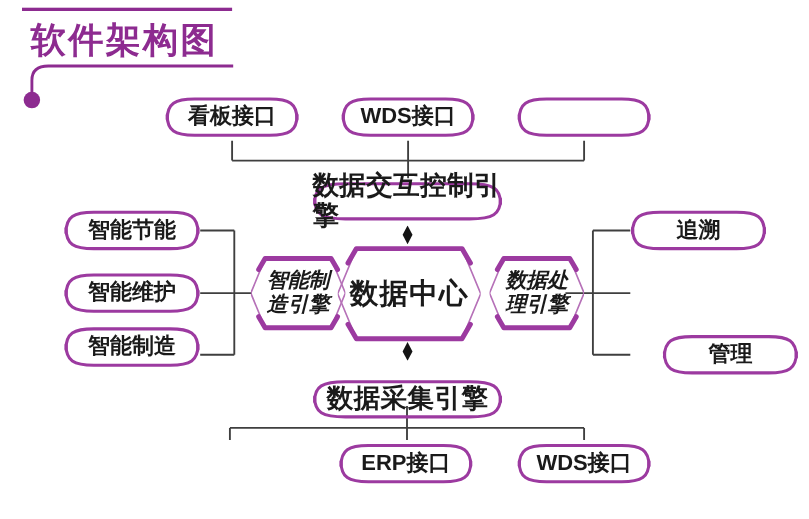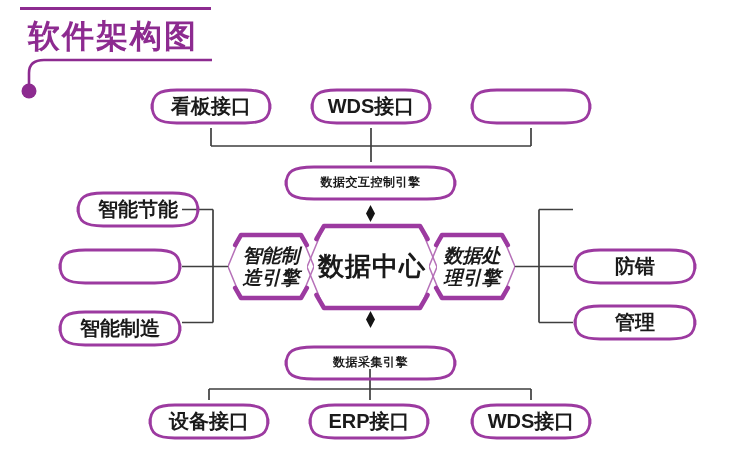--- a/index.html
+++ b/index.html
@@ -43,21 +43,21 @@
     display:flex;align-items:center;justify-content:center;
     text-align:left;
   }
   .node svg{position:absolute;left:0;top:0;width:100%;height:100%;}
   .lbl{
     position:relative;z-index:2;
     font-weight:700;color:var(--text);
     white-space:pre-line;line-height:1.15;
   }
   .fs-pill .lbl{font-size:20px;}
-  .fs-engine .lbl{font-size:12px;letter-spacing:0.5px;}
+  .fs-engine .lbl{font-size:24px;letter-spacing:0.5px;}
   .fs-center .lbl{font-size:26px;letter-spacing:1px;}
   .fs-hex .lbl{font-size:19px;font-style:italic;}
   .arrow-updown{position:absolute;width:13px;height:17px;}
   .arrow-updown polygon{fill:var(--arrow);}
 </style>
 </head>
 <body>
 
 <div class="stage">
 
@@ -121,81 +121,75 @@
 造引擎</span>
   </div>
   <div class="node fs-center" style="left:307px;top:222px;width:130px;height:90px">
       <svg viewBox="0 0 130 90">
         <path d="M0,45 L17,4 L113,4 L130,45 L113,86 L17,86 Z" fill="none" stroke="#b671b8" stroke-width="1.5" stroke-linecap="round" stroke-linejoin="round"></path>
         <path d="M9.350000000000001,17.12 L17,4 L113,4 L120.65,17.12" fill="none" stroke="#9c3aa0" stroke-width="4.5" stroke-linecap="round" stroke-linejoin="round"></path>
         <path d="M9.350000000000001,72.88 L17,86 L113,86 L120.65,72.88" fill="none" stroke="#9c3aa0" stroke-width="4.5" stroke-linecap="round" stroke-linejoin="round"></path>
       </svg>
     <span class="lbl">数据中心</span>
   </div>
-  <div class="node fs-hex" style="left:429px;top:231px;width:86px;height:71px">
+  <div class="node fs-hex" style="left:445px;top:231px;width:86px;height:71px">
       <svg viewBox="0 0 86 71">
         <path d="M0,35.5 L13,4 L73,4 L86,35.5 L73,67 L13,67 Z" fill="none" stroke="#b671b8" stroke-width="1.5" stroke-linecap="round" stroke-linejoin="round"></path>
         <path d="M7.15,14.08 L13,4 L73,4 L78.85,14.08" fill="none" stroke="#9c3aa0" stroke-width="4.5" stroke-linecap="round" stroke-linejoin="round"></path>
         <path d="M7.15,56.92 L13,67 L73,67 L78.85,56.92" fill="none" stroke="#9c3aa0" stroke-width="4.5" stroke-linecap="round" stroke-linejoin="round"></path>
       </svg>
     <span class="lbl">数据处
 理引擎</span>
   </div>
 
   <div class="node fs-engine" style="left:284px;top:342px;width:173px;height:42px">
       <svg viewBox="0 0 173 42">
         <path d="M2,23 C2,9 9,5 30,5 L143,5 C164,5 171,9 171,23" fill="none" stroke="#9c3aa0" stroke-width="2.8" stroke-linecap="round" stroke-linejoin="round"></path>
         <path d="M2,19 C2,33 9,37 30,37 L143,37 C164,37 171,33 171,19" fill="none" stroke="#9c3aa0" stroke-width="2.8" stroke-linecap="round" stroke-linejoin="round"></path>
       </svg>
     <span class="lbl">数据采集引擎</span>
   </div>
 
-  <div class="node fs-pill" style="left:76px;top:188px;width:124px;height:43px">
+  <div class="node fs-pill" style="left:58px;top:188px;width:124px;height:43px">
       <svg viewBox="0 0 124 43">
         <path d="M2,23.5 C2,9 9,5 27.28,5 L96.72,5 C115,5 122,9 122,23.5" fill="none" stroke="#9c3aa0" stroke-width="2.8" stroke-linecap="round" stroke-linejoin="round"></path>
         <path d="M2,19.5 C2,34 9,38 27.28,38 L96.72,38 C115,38 122,34 122,19.5" fill="none" stroke="#9c3aa0" stroke-width="2.8" stroke-linecap="round" stroke-linejoin="round"></path>
       </svg>
     <span class="lbl">智能节能</span>
   </div>
   <div class="node fs-pill" style="left:58px;top:245px;width:124px;height:43px">
       <svg viewBox="0 0 124 43">
         <path d="M2,23.5 C2,9 9,5 27.28,5 L96.72,5 C115,5 122,9 122,23.5" fill="none" stroke="#9c3aa0" stroke-width="2.8" stroke-linecap="round" stroke-linejoin="round"></path>
         <path d="M2,19.5 C2,34 9,38 27.28,38 L96.72,38 C115,38 122,34 122,19.5" fill="none" stroke="#9c3aa0" stroke-width="2.8" stroke-linecap="round" stroke-linejoin="round"></path>
       </svg>
-  </div>
-  <div class="node fs-pill" style="left:58px;top:307px;width:124px;height:43px">
+    <span class="lbl">智能维护</span>
+  </div>
+  <div class="node fs-pill" style="left:58px;top:294px;width:124px;height:43px">
       <svg viewBox="0 0 124 43">
         <path d="M2,23.5 C2,9 9,5 27.28,5 L96.72,5 C115,5 122,9 122,23.5" fill="none" stroke="#9c3aa0" stroke-width="2.8" stroke-linecap="round" stroke-linejoin="round"></path>
         <path d="M2,19.5 C2,34 9,38 27.28,38 L96.72,38 C115,38 122,34 122,19.5" fill="none" stroke="#9c3aa0" stroke-width="2.8" stroke-linecap="round" stroke-linejoin="round"></path>
       </svg>
     <span class="lbl">智能制造</span>
   </div>
 
-  <div class="node fs-pill" style="left:573px;top:245px;width:124px;height:43px">
-      <svg viewBox="0 0 124 43">
-        <path d="M2,23.5 C2,9 9,5 27.28,5 L96.72,5 C115,5 122,9 122,23.5" fill="none" stroke="#9c3aa0" stroke-width="2.8" stroke-linecap="round" stroke-linejoin="round"></path>
-        <path d="M2,19.5 C2,34 9,38 27.28,38 L96.72,38 C115,38 122,34 122,19.5" fill="none" stroke="#9c3aa0" stroke-width="2.8" stroke-linecap="round" stroke-linejoin="round"></path>
-      </svg>
-    <span class="lbl">防错</span>
-  </div>
-  <div class="node fs-pill" style="left:573px;top:301px;width:124px;height:43px">
+  <div class="node fs-pill" style="left:573px;top:188px;width:124px;height:43px">
+      <svg viewBox="0 0 124 43">
+        <path d="M2,23.5 C2,9 9,5 27.28,5 L96.72,5 C115,5 122,9 122,23.5" fill="none" stroke="#9c3aa0" stroke-width="2.8" stroke-linecap="round" stroke-linejoin="round"></path>
+        <path d="M2,19.5 C2,34 9,38 27.28,38 L96.72,38 C115,38 122,34 122,19.5" fill="none" stroke="#9c3aa0" stroke-width="2.8" stroke-linecap="round" stroke-linejoin="round"></path>
+      </svg>
+    <span class="lbl">追溯</span>
+  </div>
+  <div class="node fs-pill" style="left:602px;top:301px;width:124px;height:43px">
       <svg viewBox="0 0 124 43">
         <path d="M2,23.5 C2,9 9,5 27.28,5 L96.72,5 C115,5 122,9 122,23.5" fill="none" stroke="#9c3aa0" stroke-width="2.8" stroke-linecap="round" stroke-linejoin="round"></path>
         <path d="M2,19.5 C2,34 9,38 27.28,38 L96.72,38 C115,38 122,34 122,19.5" fill="none" stroke="#9c3aa0" stroke-width="2.8" stroke-linecap="round" stroke-linejoin="round"></path>
       </svg>
     <span class="lbl">管理</span>
   </div>
 
-  <div class="node fs-pill" style="left:148px;top:400px;width:122px;height:43px">
-      <svg viewBox="0 0 122 43">
-        <path d="M2,23.5 C2,9 9,5 26.84,5 L95.16,5 C113,5 120,9 120,23.5" fill="none" stroke="#9c3aa0" stroke-width="2.8" stroke-linecap="round" stroke-linejoin="round"></path>
-        <path d="M2,19.5 C2,34 9,38 26.84,38 L95.16,38 C113,38 120,34 120,19.5" fill="none" stroke="#9c3aa0" stroke-width="2.8" stroke-linecap="round" stroke-linejoin="round"></path>
-      </svg>
-    <span class="lbl">设备接口</span>
-  </div>
   <div class="node fs-pill" style="left:470px;top:400px;width:122px;height:43px">
       <svg viewBox="0 0 122 43">
         <path d="M2,23.5 C2,9 9,5 26.84,5 L95.16,5 C113,5 120,9 120,23.5" fill="none" stroke="#9c3aa0" stroke-width="2.8" stroke-linecap="round" stroke-linejoin="round"></path>
         <path d="M2,19.5 C2,34 9,38 26.84,38 L95.16,38 C113,38 120,34 120,19.5" fill="none" stroke="#9c3aa0" stroke-width="2.8" stroke-linecap="round" stroke-linejoin="round"></path>
       </svg>
     <span class="lbl">WDS接口</span>
   </div>
   <div class="node fs-pill" style="left:308px;top:400px;width:122px;height:43px">
       <svg viewBox="0 0 122 43">
         <path d="M2,23.5 C2,9 9,5 26.84,5 L95.16,5 C113,5 120,9 120,23.5" fill="none" stroke="#9c3aa0" stroke-width="2.8" stroke-linecap="round" stroke-linejoin="round"></path>

